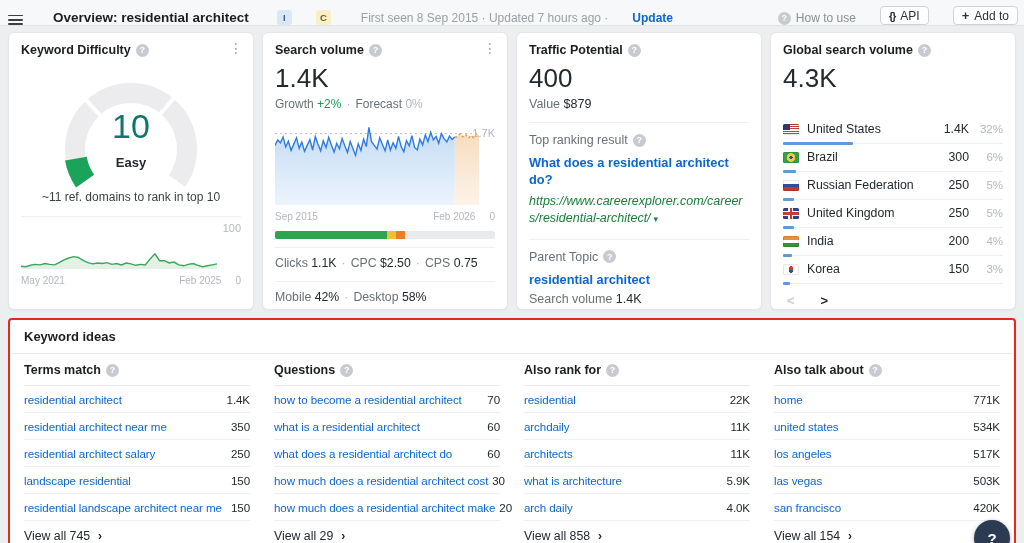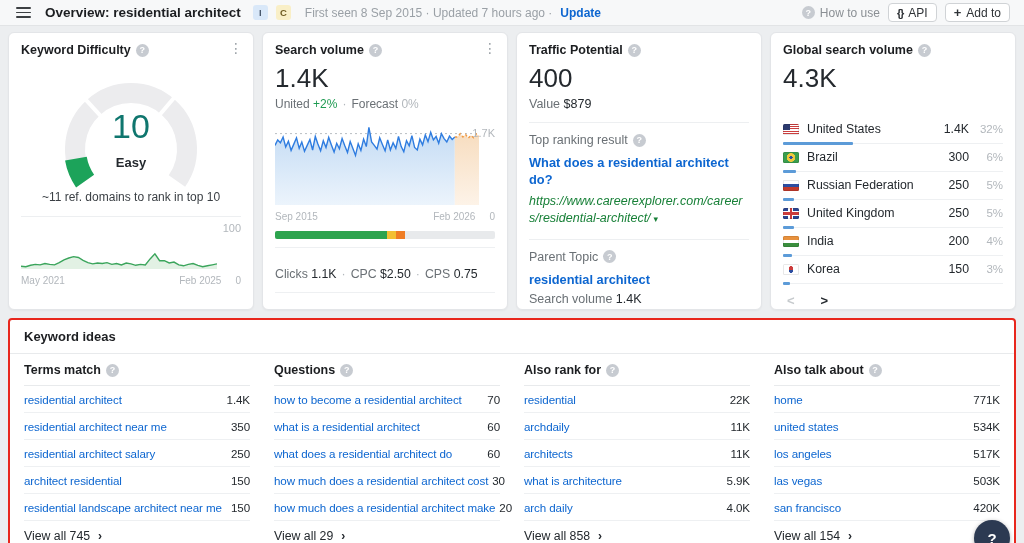--- a/index.html
+++ b/index.html
@@ -3,21 +3,21 @@
 <meta charset="utf-8">
 <style>
   * { box-sizing: border-box; margin: 0; padding: 0; }
   html,body { width:1024px; height:543px; overflow:hidden; }
   body {
     font-family: "Liberation Sans", "DejaVu Sans", sans-serif;
     background:#eceef0; color:#24292e; position:relative;
   }
   
   .topbar{height:26px;background:#f7f8f9;border-bottom:1px solid #e2e4e6;
-    display:flex;align-items:center;padding:0 14px;gap:8px;}
+    display:flex;align-items:flex-end;padding:0 6px;gap:24px;}
   .burger{display:inline-flex;flex-direction:column;gap:2.5px;width:15px;cursor:pointer;margin:0 6px 0 2px;}
   .burger i{height:1.8px;background:#3c4043;border-radius:1px;}
   .page-title{font-size:13.5px;font-weight:700;color:#1c1e21;}
   .badge{display:inline-flex;align-items:center;justify-content:center;width:15px;height:15px;
     border-radius:3px;font-size:9.5px;font-weight:700;}
   .badge-i{background:#d9e8f9;color:#49586c;margin-left:4px;}
   .badge-c{background:#f9efc7;color:#6e5b22;}
   .meta{font-size:12px;color:#9aa0a6;margin-left:6px;}
   .update{font-size:12px;font-weight:700;color:#0d66d0;cursor:pointer;}
   .spacer{flex:1;}
@@ -46,21 +46,21 @@
   .gauge-hint{text-align:center;font-size:12px;color:#3a3f44;margin-top:1px;}
   .kd-chart{margin-top:12px;border-top:1px solid #edeff1;padding-top:6px;position:relative;}
   .ymax{position:absolute;right:0;top:5px;font-size:11px;color:#b2b7bc;}
   .xaxis{display:flex;font-size:10px;color:#b2b7bc;margin-top:2px;}
   .xaxis .xr{margin-left:auto;} .xaxis .yzero{margin-left:14px;}
   
   .growth-row{font-size:12px;margin-top:3px;}
   .sv-chart{margin-top:10px;position:relative;}
   .serp-bar{margin-top:9px;height:8px;border-radius:2px;background:#e8eaec;overflow:hidden;display:flex;}
   .serp-bar span{height:100%;display:block;}
-  .stat-row{border-top:1px solid #eef0f2;margin-top:8px;padding-top:18px;font-size:12.3px;line-height:1.45;}
+  .stat-row{border-top:1px solid #eef0f2;margin-top:8px;padding-top:7px;font-size:12.3px;line-height:1.45;}
   
   .sub{font-size:12.5px;margin-top:3px;}
   .divider{border-top:1px solid #edeff1;margin:11px 0 10px;}
   .sec-label{display:flex;align-items:center;gap:5px;font-size:12.5px;color:#6a7075;}
   .blue-link{display:block;font-size:12.8px;font-weight:700;color:#0d66d0;margin-top:7px;cursor:pointer;line-height:1.35;}
   .url{font-size:12.5px;color:#188038;margin-top:4px;line-height:1.4;word-break:break-all;cursor:pointer;font-style:italic;}
   .caret{font-size:9px;color:#188038;margin-left:3px;}
   .tp-sub{font-size:12.5px;margin-top:4px;}
   
   .countries{margin-top:22px;}
@@ -170,21 +170,21 @@
   </section>
 
   <section class="card">
     <div class="card-head">
       <span>Search volume</span>
       <span class="qicon">?</span>
     </div>
     <span class="kebab">⋮</span>
     <div class="big">1.4K</div>
     <div class="growth-row">
-      <span class="lab">United</span>
+      <span class="lab">Growth</span>
       <span class="green">+2%</span><span class="dot">·</span><span class="lab">Forecast</span>
       <span class="mut">0%</span>
     </div>
     <div class="sv-chart">
       <span class="ymax" style="top:6px">1.7K</span>
       <svg id="sv-chart" width="204" height="84" viewBox="0 0 204 84">
         <defs>
           <linearGradient id="gb" x1="0" y1="0" x2="0" y2="1">
             <stop offset="0" stop-color="#c3dbf4"></stop>
               <stop offset="1" stop-color="#ecf4fc"></stop>
@@ -319,21 +319,21 @@
         </div>
       <div class="krow">
           <a>residential architect near me</a>
           <span class="kv">350</span>
         </div>
       <div class="krow">
           <a>residential architect salary</a>
           <span class="kv">250</span>
         </div>
       <div class="krow">
-          <a>architect residential</a>
+          <a>landscape residential</a>
           <span class="kv">150</span>
         </div>
       <div class="krow">
           <a>residential landscape architect near me</a>
           <span class="kv">150</span>
         </div>
       <div class="viewall">
           <span>View all 745</span>
           <span class="chev">›</span>
         </div>

